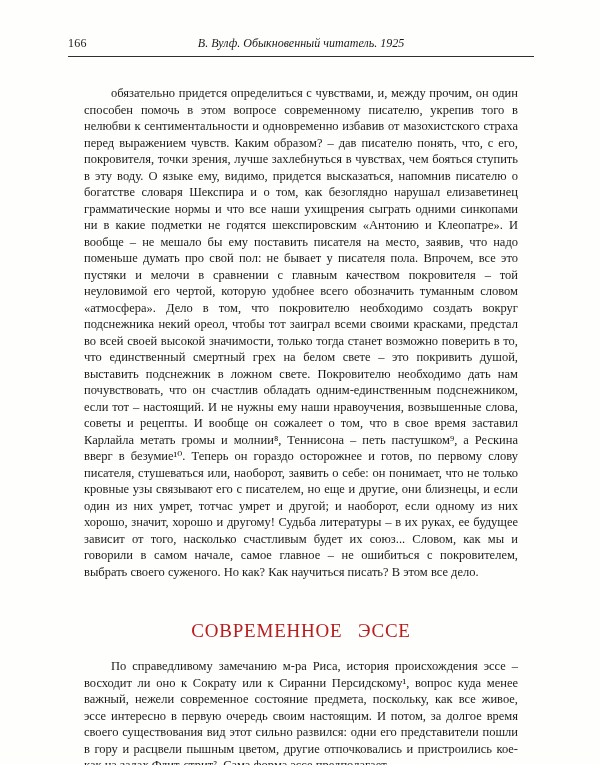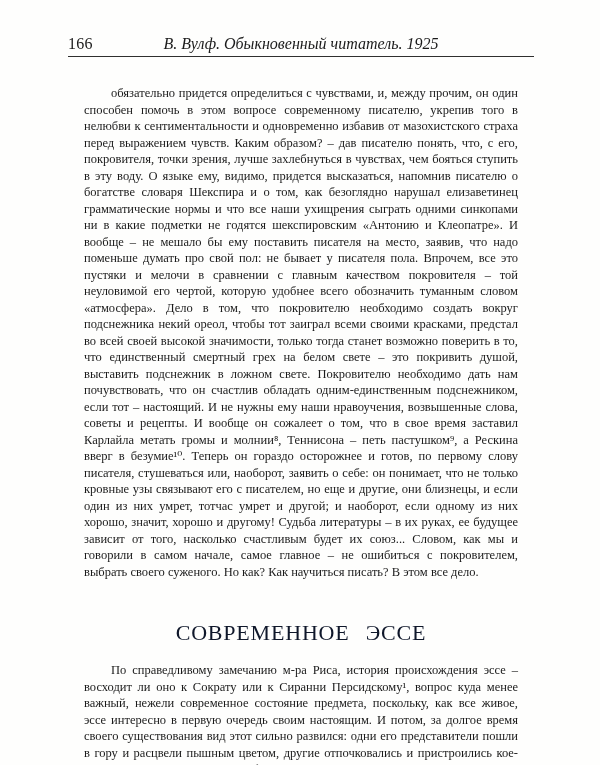--- a/index.html
+++ b/index.html
@@ -19,21 +19,21 @@
     height: 765px;
     background: #fefefd;
     overflow: hidden;
   }
   .running-head {
     position: absolute;
     top: 36px;
     left: 68px;
     right: 66px;
     height: 18px;
-    font-size: 16px;
+    font-size: 12px;
     line-height: 15px;
   }
   .page-number {
     position: absolute;
     left: 0;
     top: 0;
     font-style: normal;
     letter-spacing: 0.3px;
   }
   .running-title {
@@ -59,25 +59,25 @@
   .body-paragraph {
     margin: 16px;
     text-align: justify;
     text-indent: 27px;
     font-size: 12.5px;
     line-height: 16.5px;
   }
   .section-heading {
     margin: 40px 0 16px 0;
     text-align: center;
-    font-size: 22px;
+    font-size: 19px;
     font-weight: 400;
     letter-spacing: 0.8px;
     word-spacing: 10px;
-    color: #0f172a;
+    color: #b91c1c;
   }
 </style>
 </head>
 <body>
 
 <div class="page">
 
   <header class="running-head">
     <span class="page-number">166</span>
     <span class="running-title">В. Вулф. Обыкновенный читатель. 1925</span>

